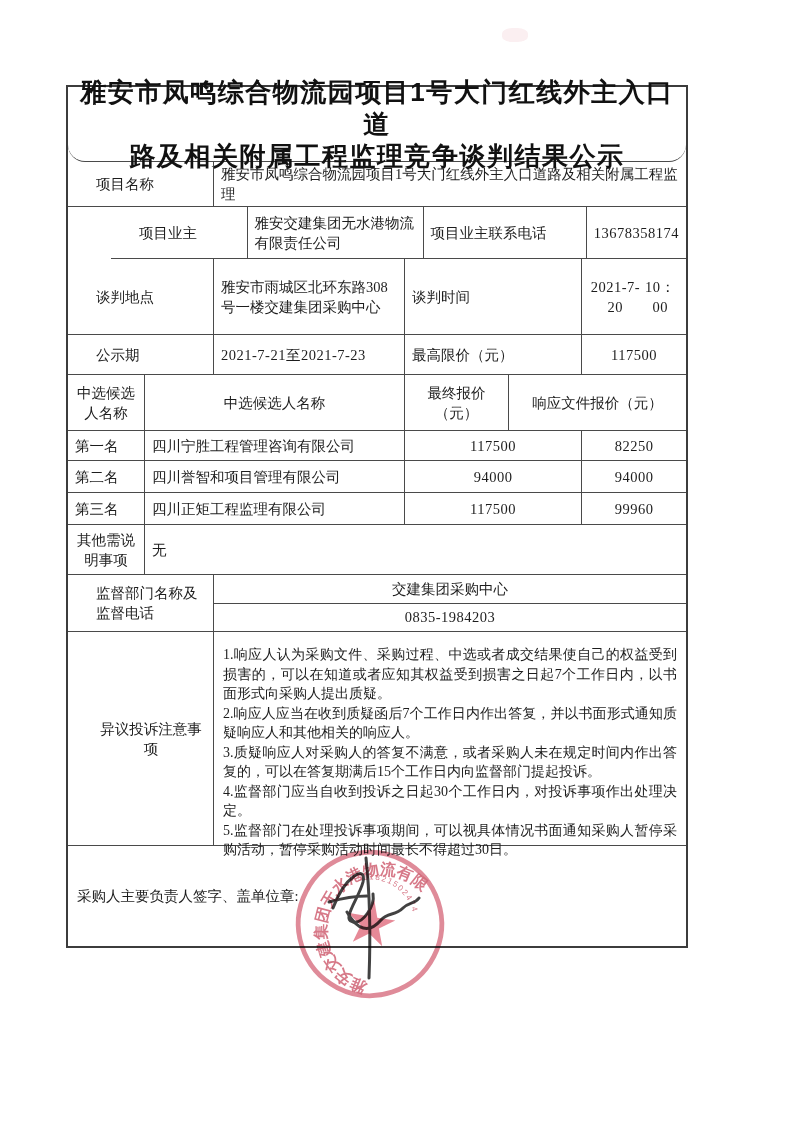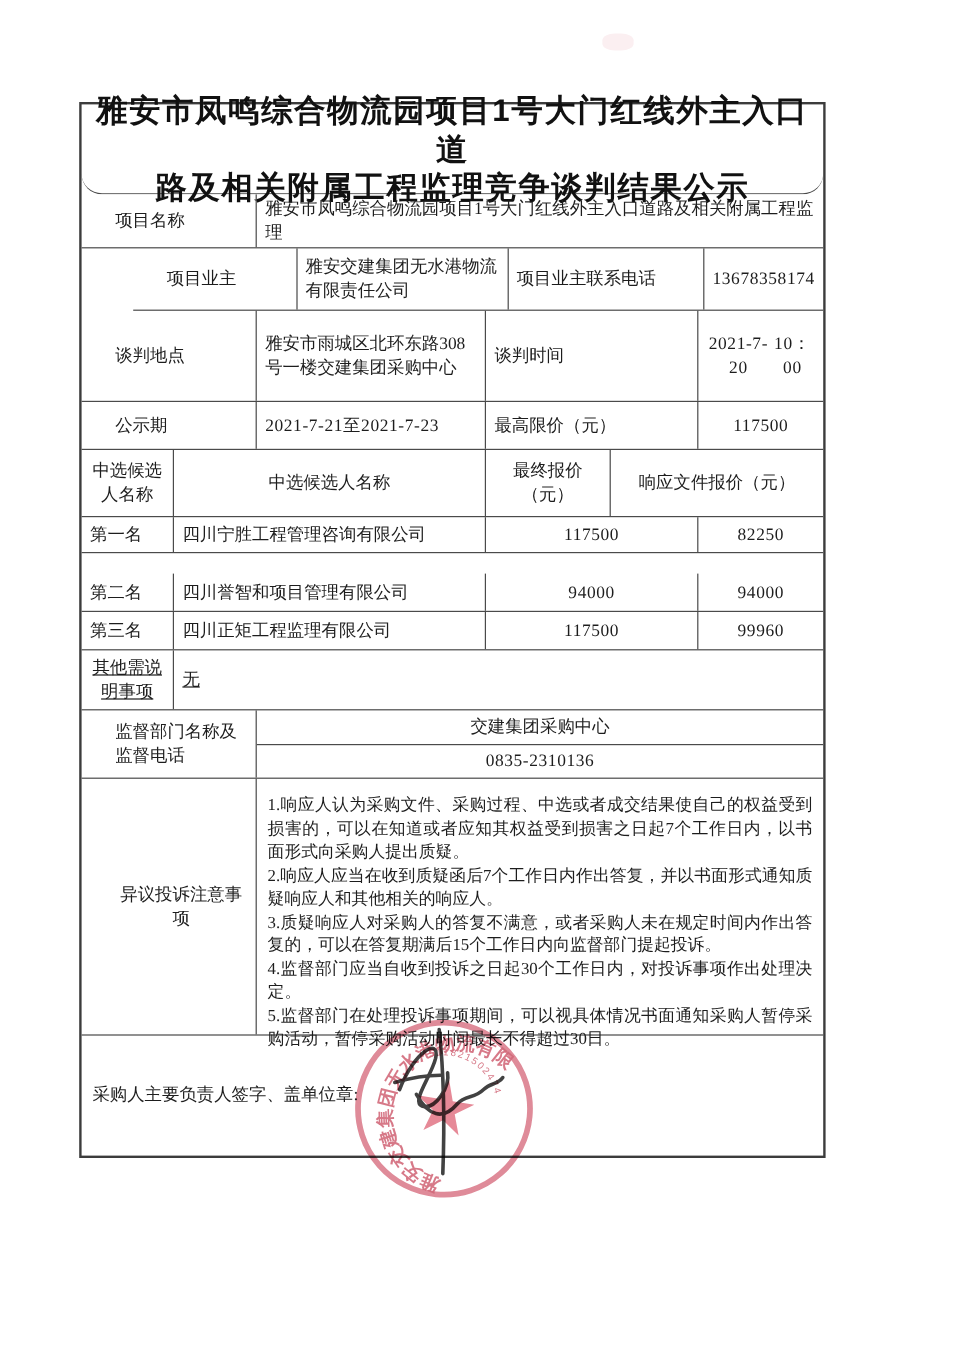--- a/index.html
+++ b/index.html
@@ -32,22 +32,22 @@
   .w-name{width:260px;}     
   .w-c3{width:177px;}       
   .w-c4{flex:1;}            
   .w-span{flex:1;}
   
   .r-title{height:75px;align-items:center;justify-content:center;
     font-family:"Liberation Sans","DejaVu Sans",sans-serif;font-weight:700;
     font-size:26px;line-height:32px;text-align:center;letter-spacing:1.5px;
     display:flex;flex-direction:column;color:#111;border-radius:17px;}
   .r1{height:45px;} .r2{height:52px;margin-left:43px;} .r3{height:76px;} .r4{height:40px;}
-  .r5{height:56px;} .r6{height:30px;} .r7{height:32px;margin-top:17px;} .r8{height:32px;}
-  .r9{height:50px;text-decoration:underline;} .r10{height:57px;} .r11{height:214px;} .r12{height:100px;}
+  .r5{height:56px;} .r6{height:30px;} .r7{height:32px;} .r8{height:32px;}
+  .r9{height:50px;} .r10{height:57px;} .r11{height:214px;} .r12{height:100px;}
   .stack{flex-direction:column;padding:0;align-items:stretch;}
   .sub{flex:1;display:flex;align-items:center;justify-content:center;
     font-size:14.5px;box-sizing:border-box;}
   .sub:first-child{border-bottom:1px solid #4a4a4a;}
   .objection-cell{display:block;padding:13px 9px 6px 9px;font-size:14px;
     line-height:19.5px;text-align:justify;}
   .objection-cell p{margin:0;}
   .sig-cell{padding-left:9px;font-size:14.5px;}
   
   .seal{position:absolute;left:284px;top:836px;width:172px;height:172px;
@@ -126,21 +126,21 @@
 
     <div class="row r9">
       <div class="cell w-rank c">其他需说明事项</div>
       <div class="cell w-span">无</div>
     </div>
 
     <div class="row r10">
       <div class="cell w-label">监督部门名称及监督电话</div>
       <div class="cell w-span stack">
         <div class="sub">交建集团采购中心</div>
-        <div class="sub num">0835-2310136</div>
+        <div class="sub num">0835-1984203</div>
       </div>
     </div>
 
     <div class="row r11">
       <div class="cell w-label c">异议投诉注意事项</div>
       <div class="cell w-span objection-cell">
         <p>1.响应人认为采购文件、采购过程、中选或者成交结果使自己的权益受到损害的，可以在知道或者应知其权益受到损害之日起7个工作日内，以书面形式向采购人提出质疑。</p>
         <p>2.响应人应当在收到质疑函后7个工作日内作出答复，并以书面形式通知质疑响应人和其他相关的响应人。</p>
         <p>3.质疑响应人对采购人的答复不满意，或者采购人未在规定时间内作出答复的，可以在答复期满后15个工作日内向监督部门提起投诉。</p>
         <p>4.监督部门应当自收到投诉之日起30个工作日内，对投诉事项作出处理决定。</p>

